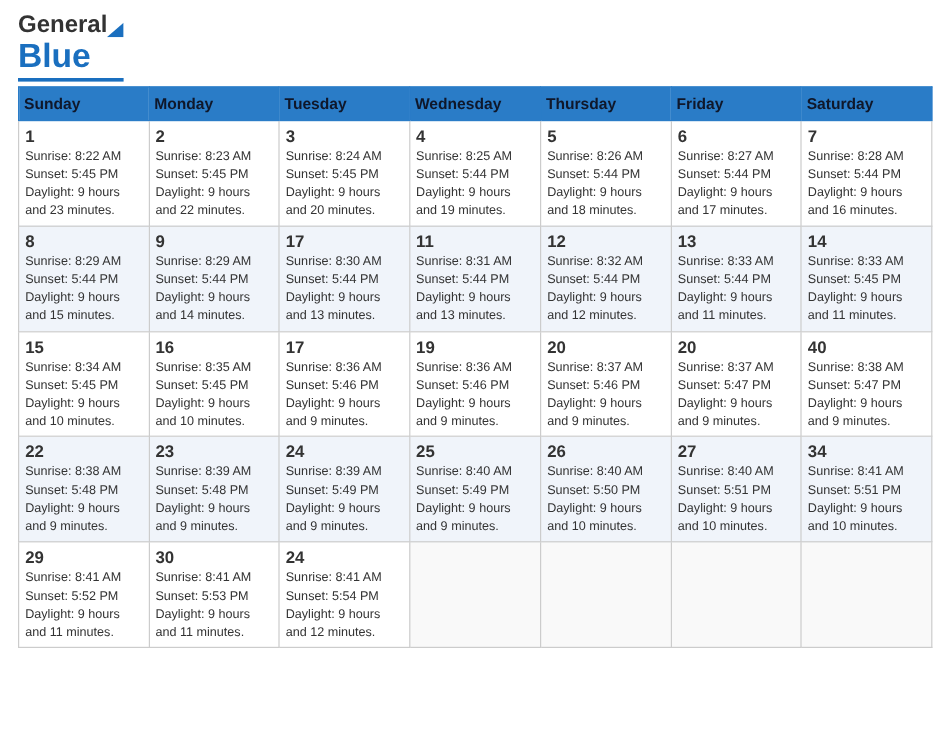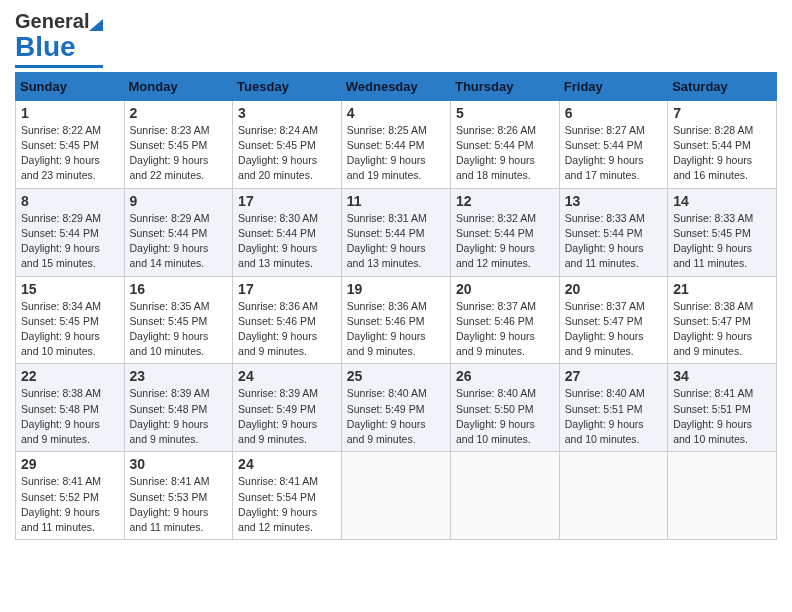--- a/index.html
+++ b/index.html
@@ -229,21 +229,21 @@
           Sunrise: 8:37 AM<br>Sunset: 5:46 PM<br>Daylight: 9 hours and 9 minutes.
         </div>
         </td>
         <td>
           <span class="day-number">20</span>
         <div class="day-info">
           Sunrise: 8:37 AM<br>Sunset: 5:47 PM<br>Daylight: 9 hours and 9 minutes.
         </div>
         </td>
         <td>
-          <span class="day-number">21</span>
+          <span class="day-number">40</span>
         <div class="day-info">
           Sunrise: 8:38 AM<br>Sunset: 5:47 PM<br>Daylight: 9 hours and 9 minutes.
         </div>
         </td>
       </tr>
       <tr>
         <td>
           <span class="day-number">22</span>
         <div class="day-info">
           Sunrise: 8:38 AM<br>Sunset: 5:48 PM<br>Daylight: 9 hours and 9 minutes.

